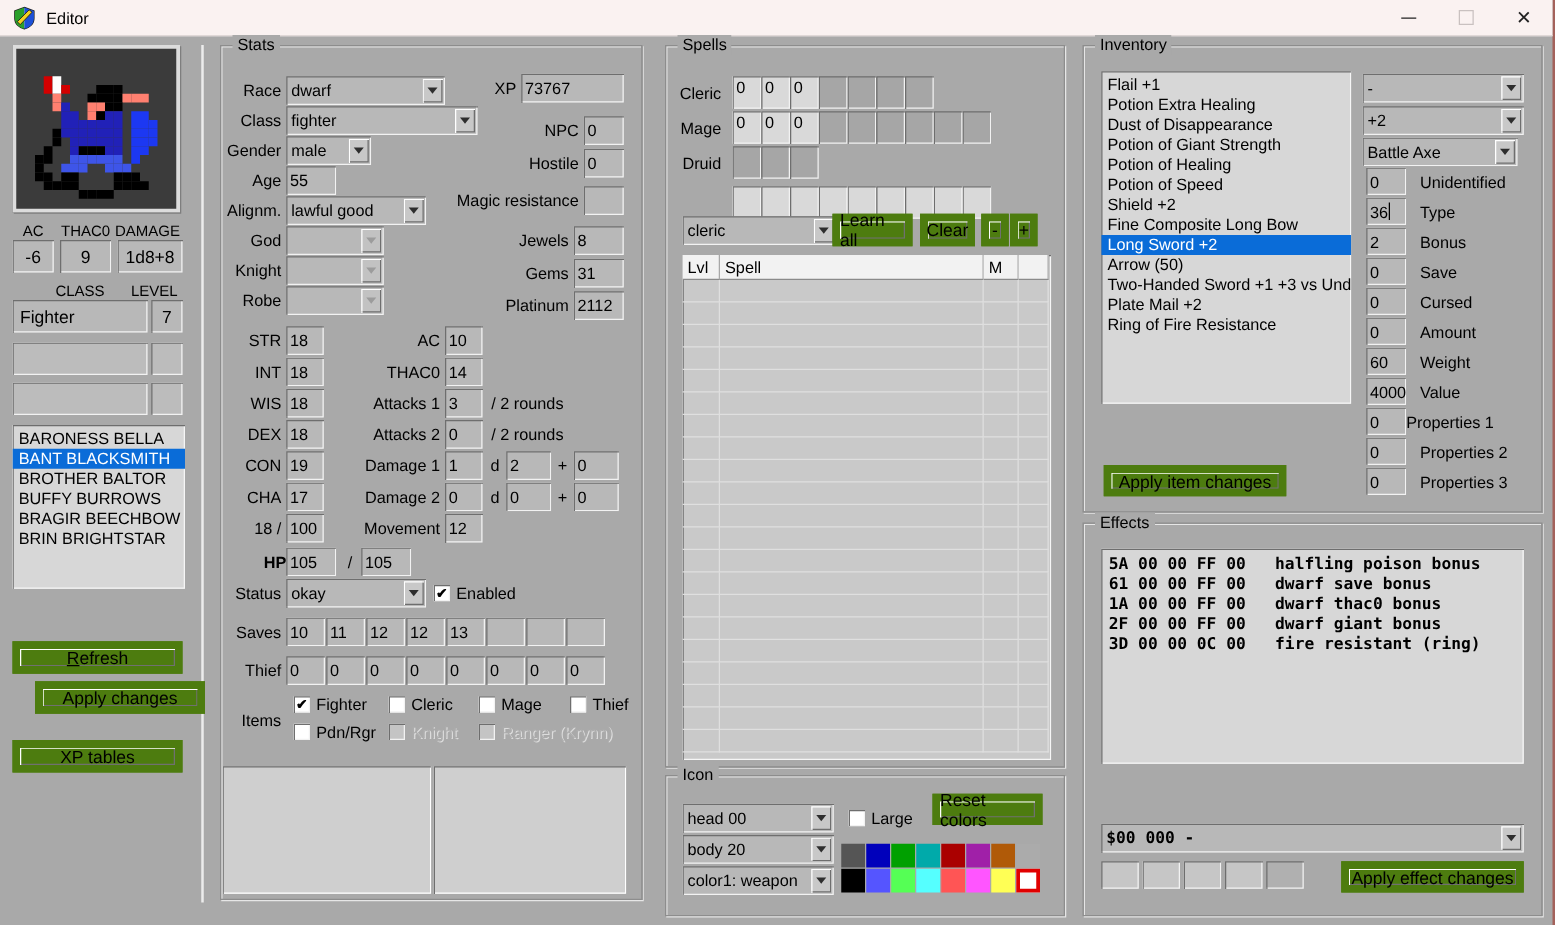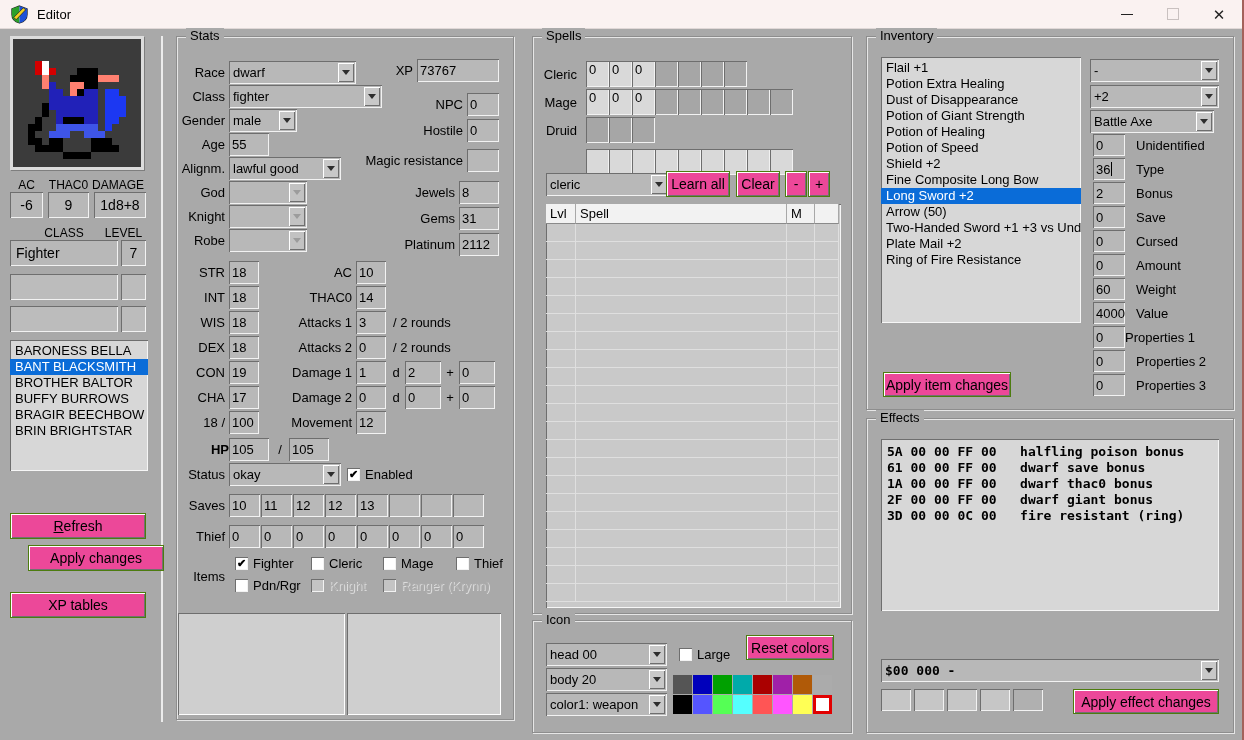--- a/index.html
+++ b/index.html
@@ -40,21 +40,21 @@
     box-shadow:inset 1px 1px 0 #6E6E6E, inset -1px -1px 0 #F2F2F2;
     display:flex;align-items:center;padding:0 20px 0 4px;}
   .dd .arr{position:absolute;top:2px;right:2px;bottom:2px;width:16px;background:#C8C8C8;
     box-shadow:inset 1px 1px 0 #FFFFFF, inset -1px -1px 0 #6E6E6E;
     display:flex;align-items:center;justify-content:center;}
   .dd .arr::after{content:'';border-left:4px solid transparent;border-right:4px solid transparent;
     border-top:5px solid #2E2E2E;}
   .dd.dis .arr::after{border-top-color:#9C9C9C;}
   .dd.dis .arr{background:#C2C2C2;}
   
-  .btn{position:absolute;background:#ec4899;border:1px solid #4d7c0f;
+  .btn{position:absolute;background:#4d7c0f;border:6px solid #4d7c0f;
     box-shadow:inset 1px 1px 0 #FFFFFF, inset -1px -1px 0 #707070;
     display:flex;align-items:center;justify-content:center;font-size:14px;box-sizing:border-box;cursor:default;}
   
   .list{position:absolute;background:#D7D7D7;
     box-shadow:inset 1px 1px 0 #6E6E6E, inset -1px -1px 0 #F6F6F6;
     overflow:hidden;padding-top:3px;box-sizing:border-box;}
   .li{height:16px;line-height:16px;padding:0 5px;white-space:nowrap;}
   .li.sel{background:#0A6CD8;color:#fff;}
   
   .cbwrap{display:flex;align-items:center;}
@@ -913,21 +913,21 @@
         </div>
         <div style="margin-left: 11px;">Properties 2</div>
       </div>
       <div style="display: flex; align-items: center; height: 22px;">
         <div class="field" style="position: static; width: 32px; height: 22px;">
           <span>0</span>
         </div>
         <div style="margin-left: 11px;">Properties 3</div>
       </div>
     </div>
-  <div class="btn" style="left:16px;top:335px;width:128px;height:25px;">Apply item changes</div>
+  <div class="btn" style="left:16px;top:335px;width:146px;height:25px;">Apply item changes</div>
 </div>
 
 <div class="group" style="left:866px;top:418px;width:366px;height:313px;">
   <div class="glabel">Effects</div>
   <div class="list mono" style="left:14px;top:20px;width:338px;height:172px;padding-top:5px;" id="effects-list">
       <div class="effline">5A 00 00 FF 00   halfling poison bonus</div>
       <div class="effline">61 00 00 FF 00   dwarf save bonus</div>
       <div class="effline">1A 00 00 FF 00   dwarf thac0 bonus</div>
       <div class="effline">2F 00 00 FF 00   dwarf giant bonus</div>
       <div class="effline">3D 00 00 0C 00   fire resistant (ring)</div>

